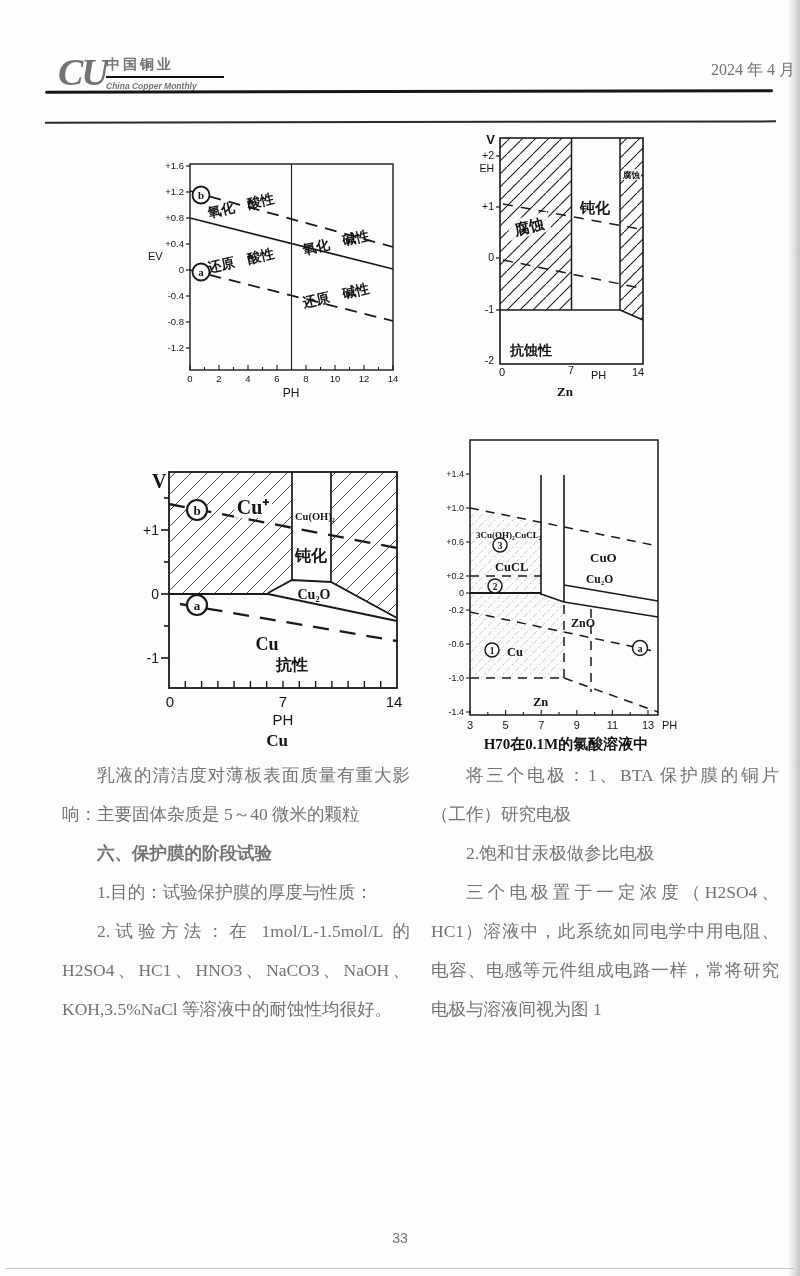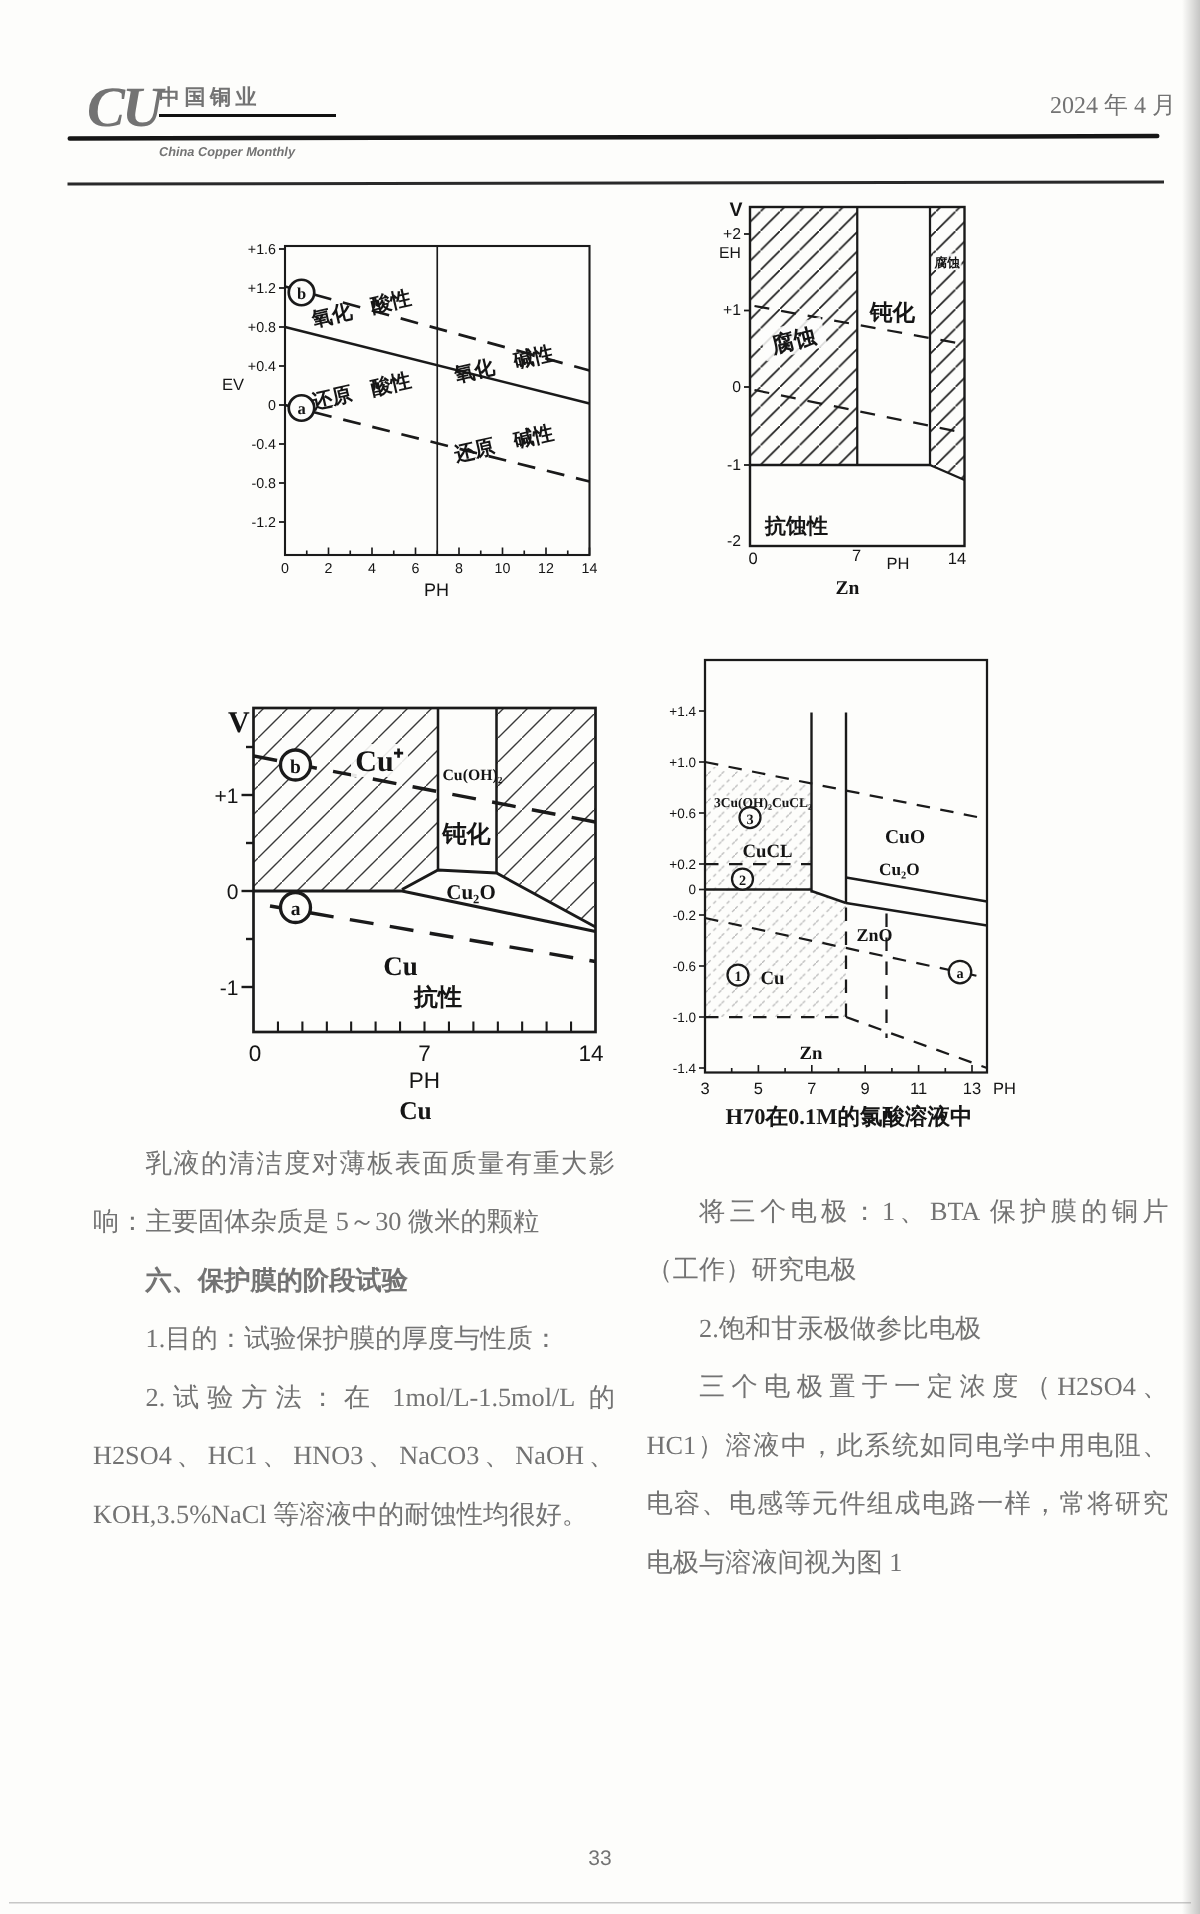--- a/index.html
+++ b/index.html
@@ -6,31 +6,31 @@
   .page{position:relative;width:800px;height:1276px;background:#fdfdfb;overflow:hidden;
         font-family:"Liberation Serif", serif;color:#737373;}
   .abs{position:absolute;}
   
   .logo-cu{left:58px;top:50px;font-style:italic;font-weight:bold;font-size:38px;
            font-family:"Liberation Serif",serif;letter-spacing:-2px;}
   .logo-stack{left:106px;top:56px;width:118px;}
   .logo-cn{font-weight:bold;font-size:14px;letter-spacing:3px;border-bottom:2.5px solid #111;
            padding-bottom:2px;white-space:nowrap;}
   .logo-en{font-weight:bold;font-style:italic;font-size:8.5px;font-family:"Liberation Sans",sans-serif;
-           white-space:nowrap;margin-top:18px;}
-  .date{left:700px;top:60px;width:95px;font-size:16px;text-align:left;}
+           white-space:nowrap;margin-top:3px;}
+  .date{left:700px;top:60px;width:95px;font-size:16px;text-align:right;}
   .rule1{left:45px;top:90px;width:728px;height:2.6px;background:#161616;border-radius:2px;transform:rotate(-0.12deg);}
   .rule2{left:45px;top:121px;width:731px;height:1.7px;background:#2a2a2a;transform:rotate(-0.1deg);}
   
   .col{font-size:17.5px;line-height:39px;text-align:justify;}
   .col p{margin:0;text-indent:2em;}
   .col p.heading{font-weight:bold;font-family:"Liberation Sans",sans-serif;font-size:17.5px;}
   .col p.kai{}
   .leftcol{left:62px;top:756px;width:348px;}
-  .rightcol{left:431px;top:788px;width:348px;}
+  .rightcol{left:431px;top:756px;width:348px;}
   .pageno{left:0;top:1230px;width:800px;text-align:center;font-size:14px;
           font-family:"Liberation Sans",sans-serif;}
   .edge-right{left:788px;top:0;width:12px;height:1276px;
       background:linear-gradient(to right,rgba(0,0,0,0),rgba(0,0,0,0.22));}
   .edge-bottom{left:6px;top:1268px;width:788px;height:1.4px;background:#9a9a9a;opacity:.55;}
   svg{overflow:visible;}
   svg text{fill:#151515;}
   .tick{font-family:"Liberation Sans",sans-serif;}
   .cjk{font-family:"Liberation Serif",serif;font-weight:600;}
   .chem{font-family:"Liberation Serif",serif;font-weight:600;}
@@ -345,21 +345,21 @@
     <text class="chem" x="62" y="221" font-size="12.5">Cu</text>
     <g>
       <circle cx="195" cy="213" r="7.5" fill="#fdfdfb" stroke="#1a1a1a" stroke-width="1.5"></circle>
       <text x="195" y="217" font-size="9.5" font-weight="bold" text-anchor="middle">a</text>
     </g>
     <text class="chem" x="88" y="271" font-size="12.5">Zn</text>
     <text class="cjk" x="121" y="314" font-size="15" text-anchor="middle">H70在0.1M的氯酸溶液中</text>
   </svg>
 
   <div class="abs col leftcol">
-    <p>乳液的清洁度对薄板表面质量有重大影响：主要固体杂质是 5～30 微米的颗粒</p>
+    <p>乳液的清洁度对薄板表面质量有重大影响：主要固体杂质是 5～40 微米的颗粒</p>
     <p class="heading">六、保护膜的阶段试验</p>
     <p class="kai">1.目的：试验保护膜的厚度与性质：</p>
     <p>2.试验方法：在 1mol/L-1.5mol/L 的 H2SO4、HC1、HNO3、NaCO3、NaOH、KOH,3.5%NaCl 等溶液中的耐蚀性均很好。</p>
   </div>
   <div class="abs col rightcol">
     <p>将三个电极：1、BTA 保护膜的铜片　（工作）研究电极</p>
     <p>2.饱和甘汞极做参比电极</p>
     <p>三个电极置于一定浓度（H2SO4、HC1）溶液中，此系统如同电学中用电阻、电容、电感等元件组成电路一样，常将研究电极与溶液间视为图 1</p>
   </div>
 

